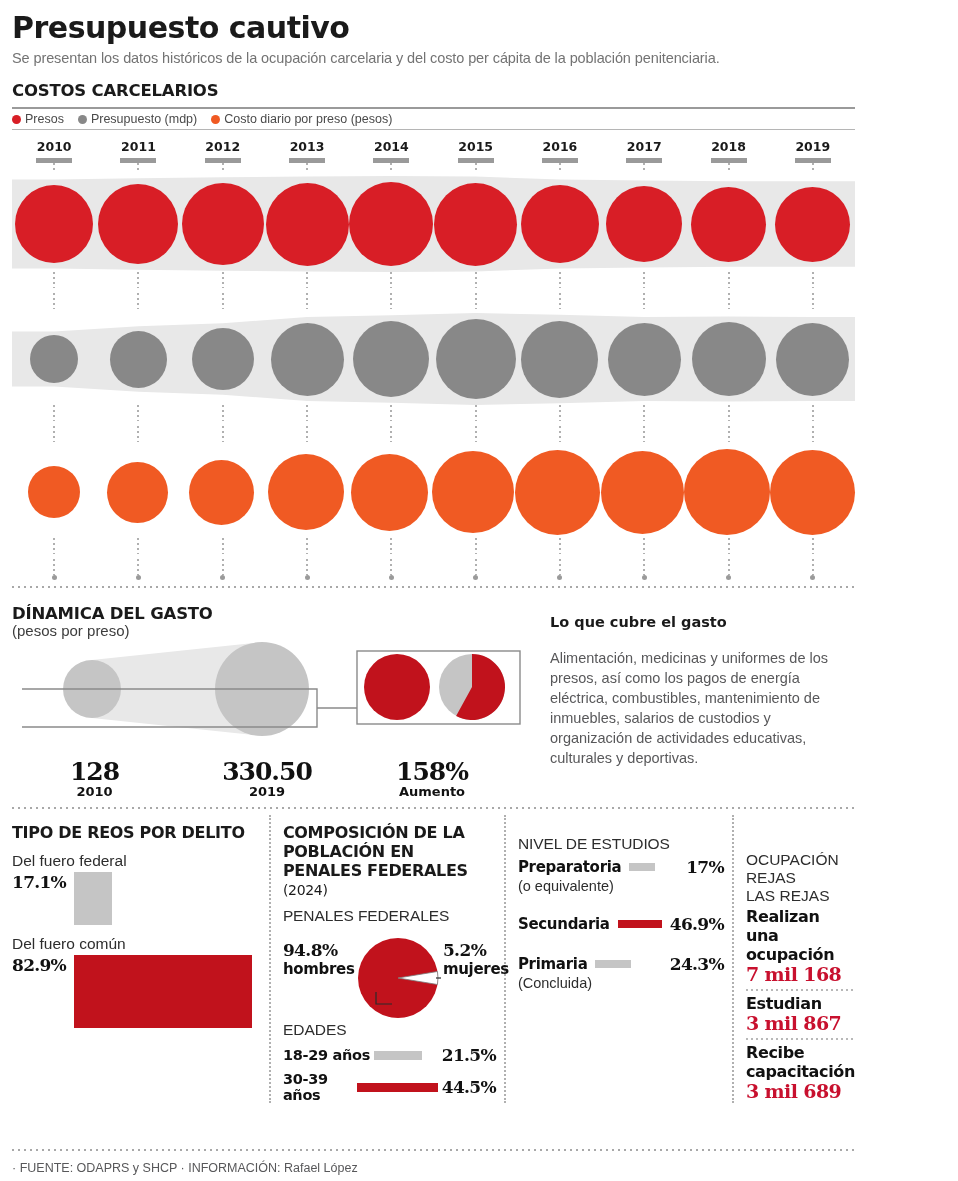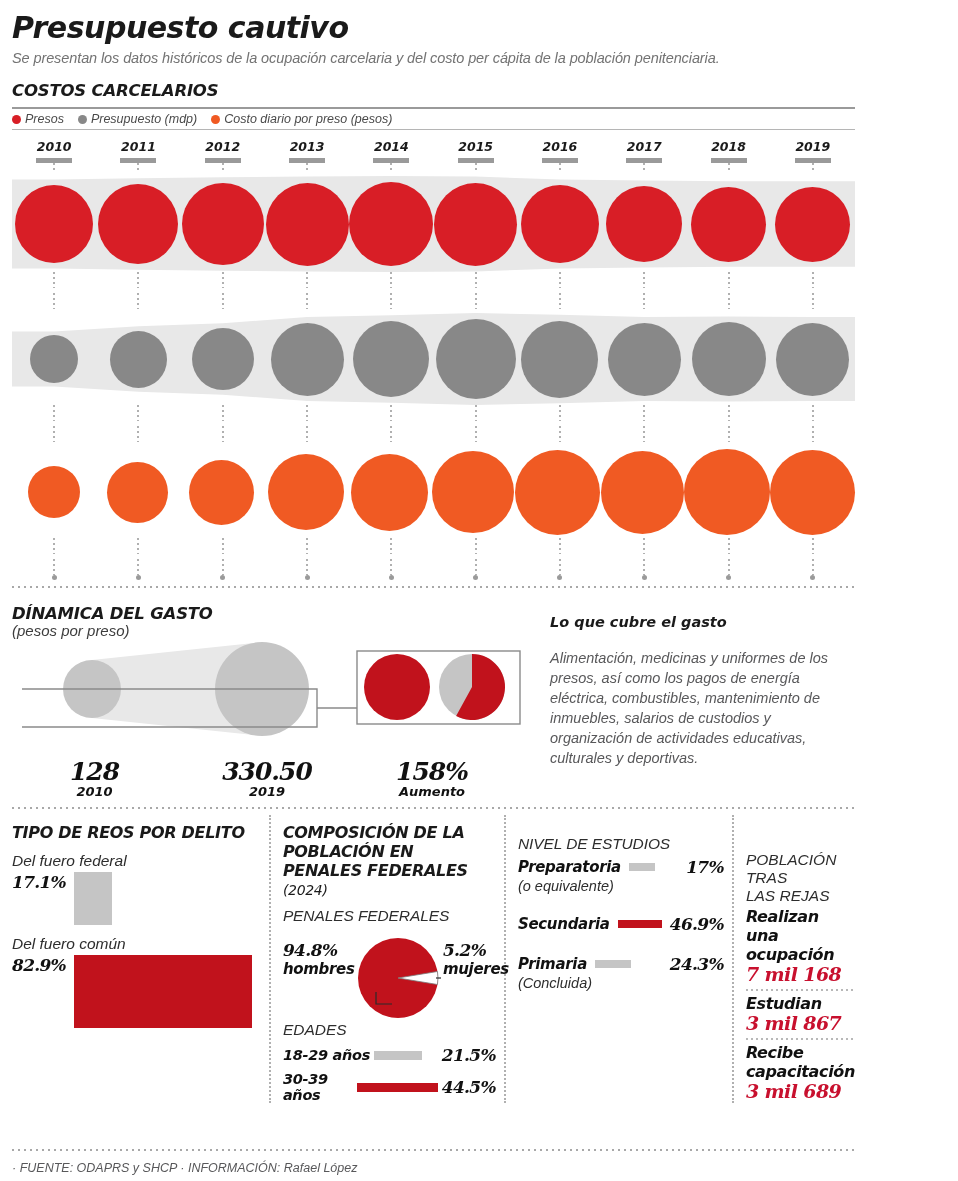--- a/index.html
+++ b/index.html
@@ -3,21 +3,21 @@
 <meta charset="utf-8">
 <style>
   * { box-sizing: border-box; margin: 0; padding: 0; }
   html, body {
     width: 958px; height: 1181px;
     background: #ffffff;
     font-family: "Liberation Sans", sans-serif;
     color: #231f20;
     overflow: hidden;
   }
-  .page { position: relative; width: 867px; height: 1181px; padding: 0 12px; font-style: italic; }
+  .page { position: relative; width: 867px; height: 1181px; padding: 0 12px; }
 
   
   .title {
     font-family: "DejaVu Sans", sans-serif;
     font-weight: bold;
     font-size: 30px;
     letter-spacing: -0.5px;
     padding-top: 10px;
     color: #1a1a1a;
   }
@@ -747,21 +747,21 @@
               <span class="bar" style="background:#C5C5C5;width:36px;height:8px;margin:0 8px"></span>
               <span class="pct" style="margin-left:auto">24.3%</span>
             </div>
             <div class="niv-note">(Concluida)</div>
           </div>
         </div>
     </div>
 
     <div class="col-d">
       <div class="occ-h" style="margin-top:36px">
-        <span>POBLACIÓN TRAS</span><br>
+        <span>OCUPACIÓN REJAS</span><br>
         <span>LAS REJAS</span>
       </div>
       <div id="ocupacion-rows">
           <div>
             <div class="occ-name">Realizan una ocupación</div>
             <div class="occ-val">7 mil 168</div>
             <div class="occ-sep"></div>
           </div>
           <div>
             <div class="occ-name">Estudian</div>

